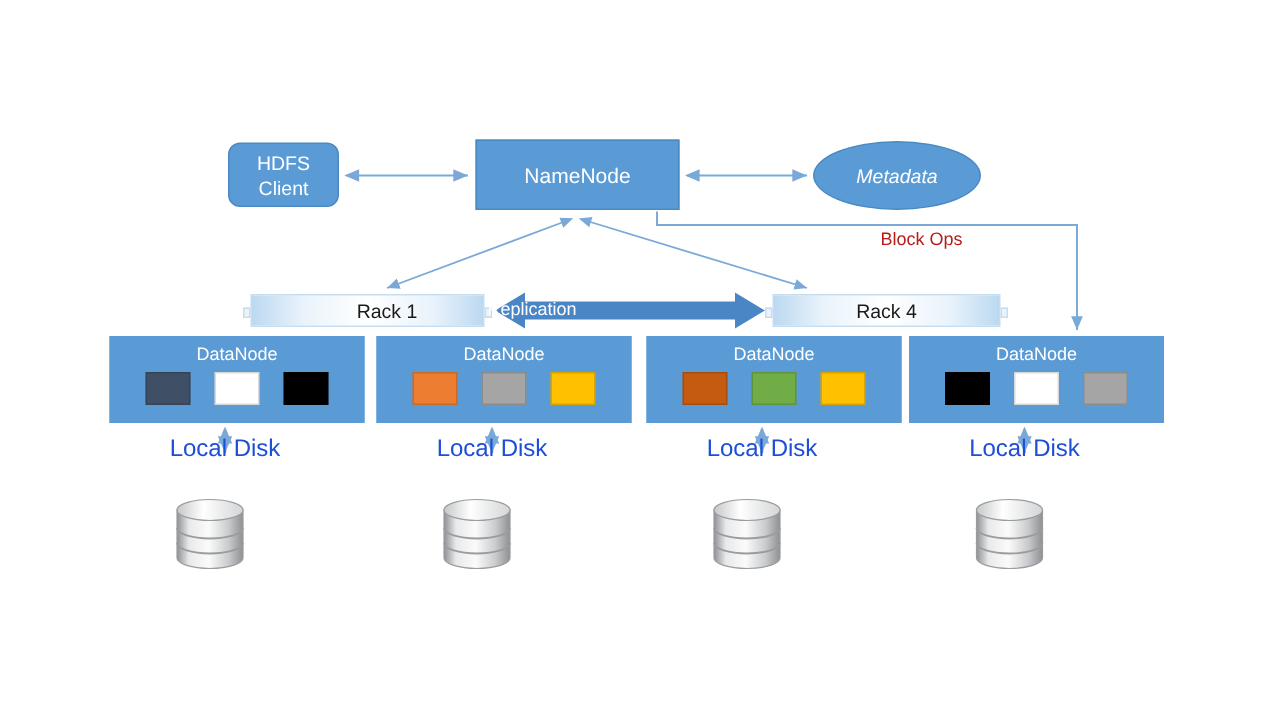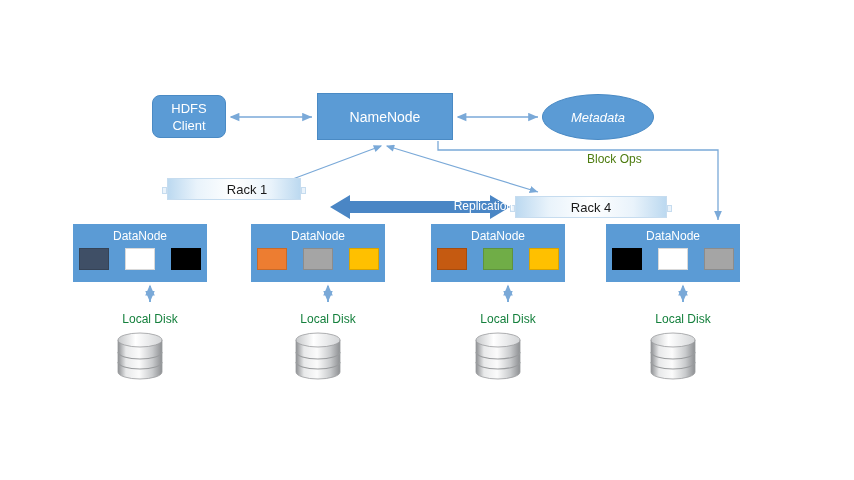--- a/index.html
+++ b/index.html
@@ -67,39 +67,39 @@
     height: 22px;
     background: linear-gradient(to right, #bcd9f0 0%, #e9f3fb 22%, #ffffff 50%, #e9f3fb 78%, #bcd9f0 100%);
     border: 1px solid #c6dcef;
     display: flex;
     align-items: center;
     justify-content: center;
     color: #1a1a1a;
     font-size: 13px;
     box-sizing: border-box;
   }
-  .rack1 { left: 167px; top: 178px; width: 134px; padding-left: 26px; }
+  .rack1 { left: 167px; top: 196px; width: 156px; padding-left: 26px; }
   .rack2 { left: 515px; top: 196px; width: 152px; }
 
   .rack-tab {
     position: absolute;
     top: 8px;
     width: 5px;
     height: 7px;
     border: 1px solid #c6dcef;
     background: #eaf3fb;
     box-sizing: border-box;
   }
   .rack-tab.left { left: -6px; }
   .rack-tab.right { right: -6px; }
 
   .datanode {
     position: absolute;
     top: 224px;
-    width: 134px;
+    width: 170px;
     height: 58px;
     background: #5b9bd5;
     border: 1px solid #5b9bd5;
     box-sizing: border-box;
   }
   .dn-label {
     color: #ffffff;
     font-size: 12px;
     text-align: center;
     margin-top: 4px;
@@ -118,23 +118,23 @@
   }
   .dn1 { left: 73px; }
   .dn2 { left: 251px; }
   .dn3 { left: 431px; }
   .dn4 { left: 606px; }
 
   .localdisk-label {
     position: absolute;
     width: 120px;
     text-align: center;
-    font-size: 12px;
-    color: #15803d;
-    top: 312px;
+    font-size: 16px;
+    color: #1d4ed8;
+    top: 291px;
   }
   .ld1 { left: 90px; }
   .ld2 { left: 268px; }
   .ld3 { left: 448px; }
   .ld4 { left: 623px; }
 
   .disk {
     position: absolute;
     top: 328px;
     width: 56px;
@@ -143,37 +143,37 @@
   .d1 { left: 112px; }
   .d2 { left: 290px; }
   .d3 { left: 470px; }
   .d4 { left: 645px; }
 
   .blockops-label {
     position: absolute;
     left: 587px;
     top: 152px;
     font-size: 12px;
-    color: #4d7c0f;
+    color: #b91c1c;
     white-space: nowrap;
   }
   svg.overlay {
     position: absolute;
     left: 0;
     top: 0;
     width: 854px;
     height: 480px;
     pointer-events: none;
   }
   .repl-text {
     position: absolute;
     left: 325px;
     top: 194px;
     width: 188px;
-    text-align: right;
+    text-align: left;
     font-size: 12px;
     color: #ffffff;
     line-height: 25px;
     font-weight: normal;
   }
 </style>
 </head>
 <body>
 
 <div id="canvas">

